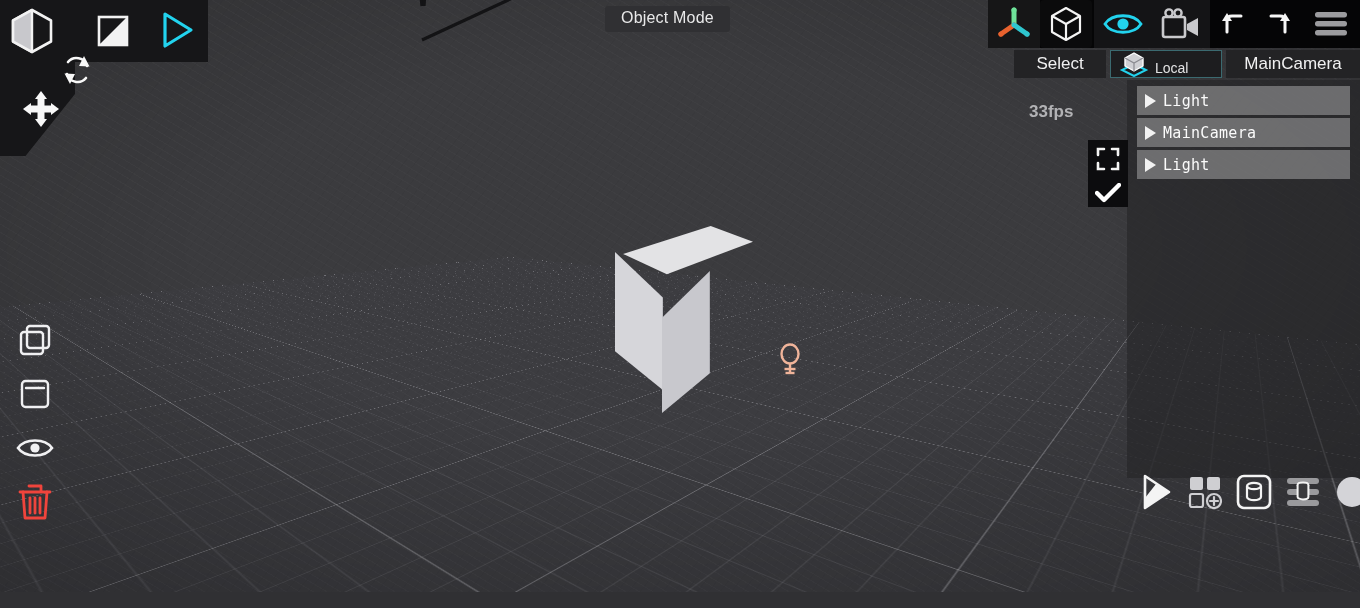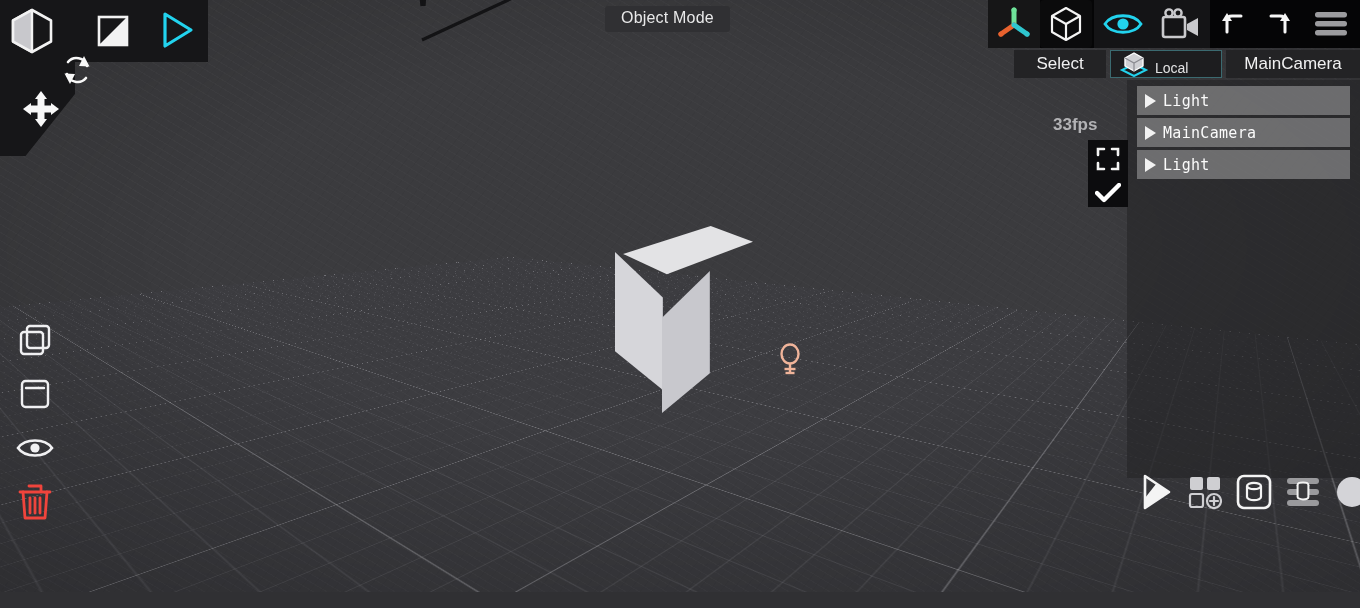--- a/index.html
+++ b/index.html
@@ -189,26 +189,25 @@
   }
   .hier-row .nm {
     color: #fbfbfb;
     font-family: "DejaVu Sans Mono", monospace;
     font-size: 15px;
     letter-spacing: 0.3px;
   }
 
   
   #fps-label {
-    position: absolute; left: 1029px; top: 115px;
+    position: absolute; left: 1029px; top: 102px;
     color: rgba(205,205,208,0.82);
     font-size: 17px;
     font-weight: bold;
     z-index: 19;
-    margin-left: 24px;
   }
 
   
   #frame-btn {
     position: absolute; left: 1088px; top: 140px;
     width: 40px; height: 38px;
     background: #0c0c0e;
     display: flex; align-items: center; justify-content: center;
     z-index: 21; cursor: pointer;
   }

